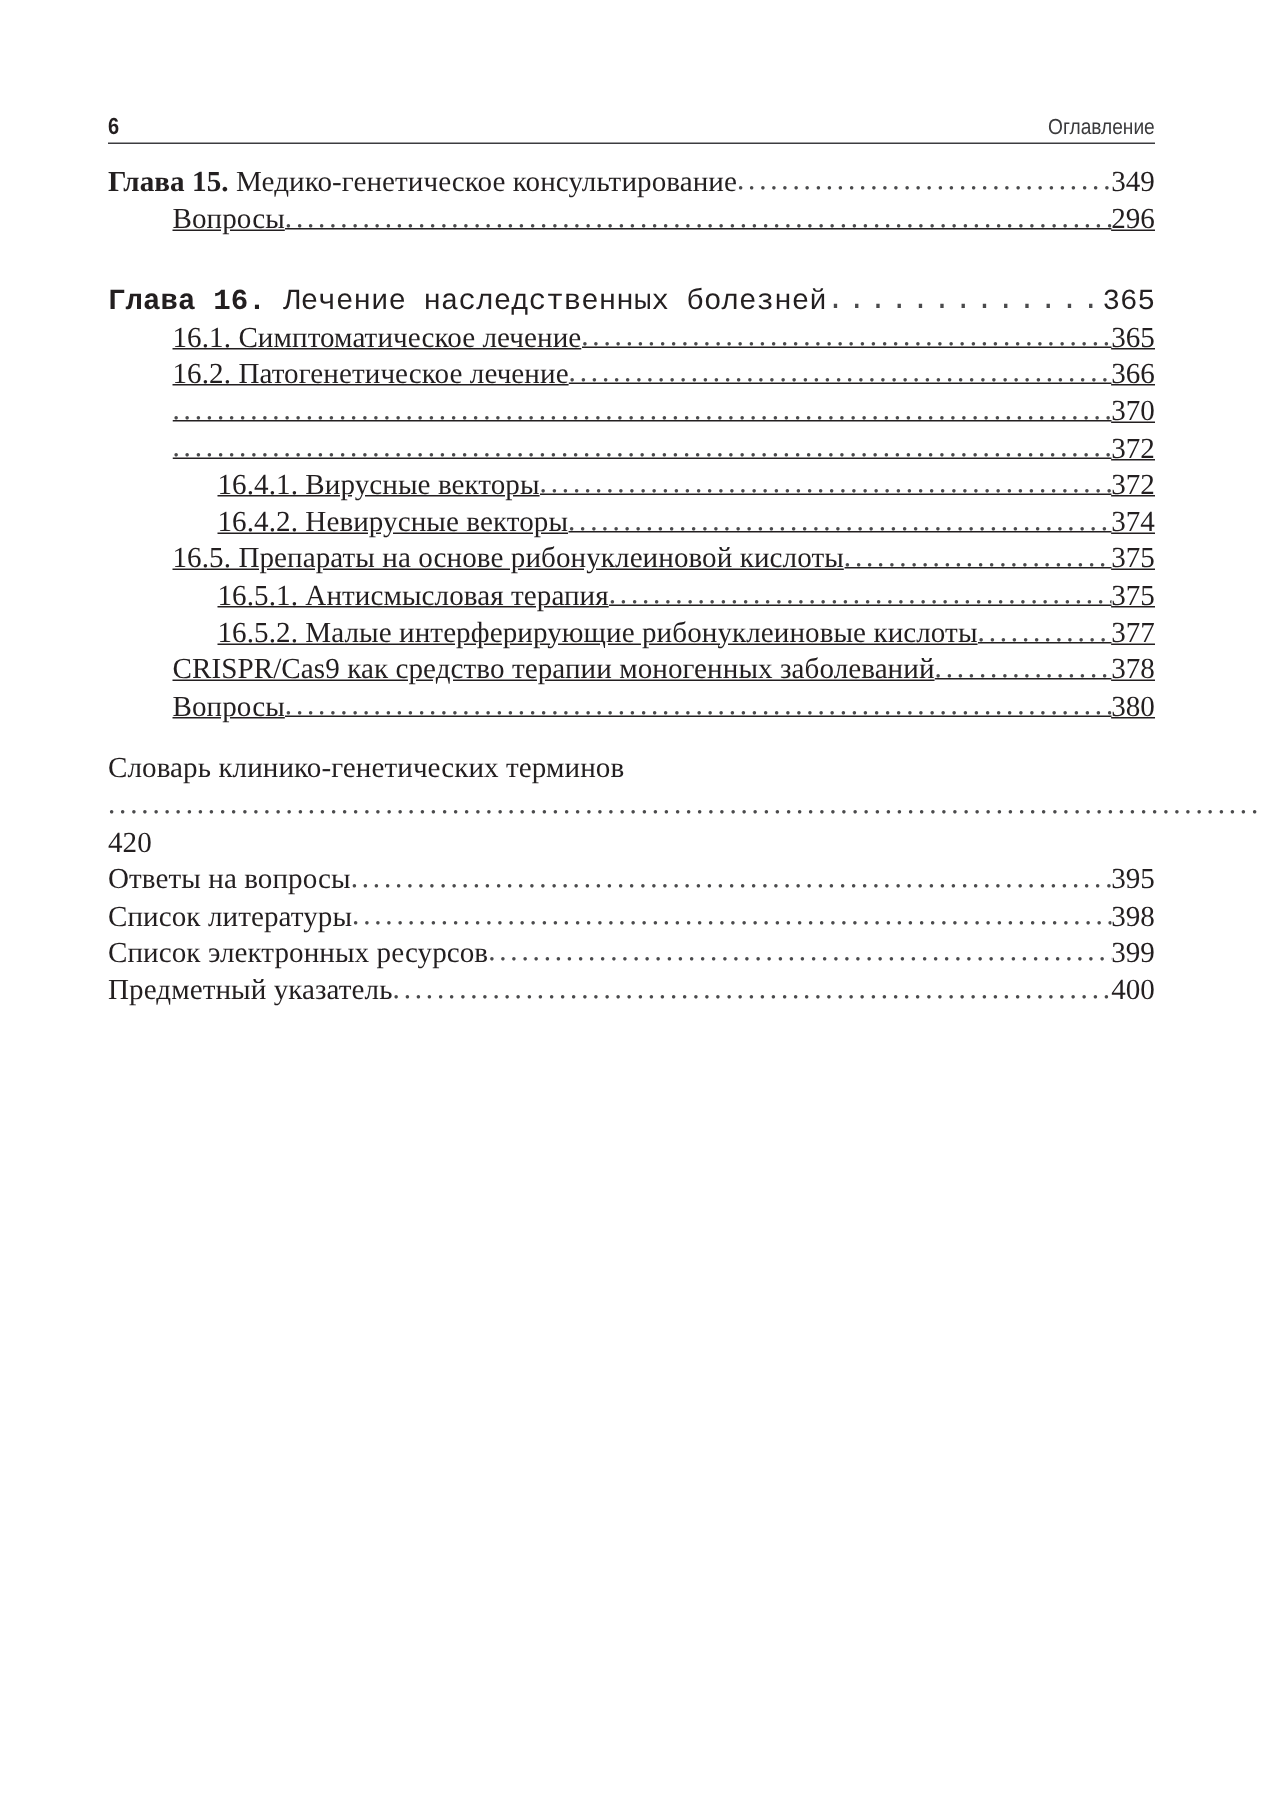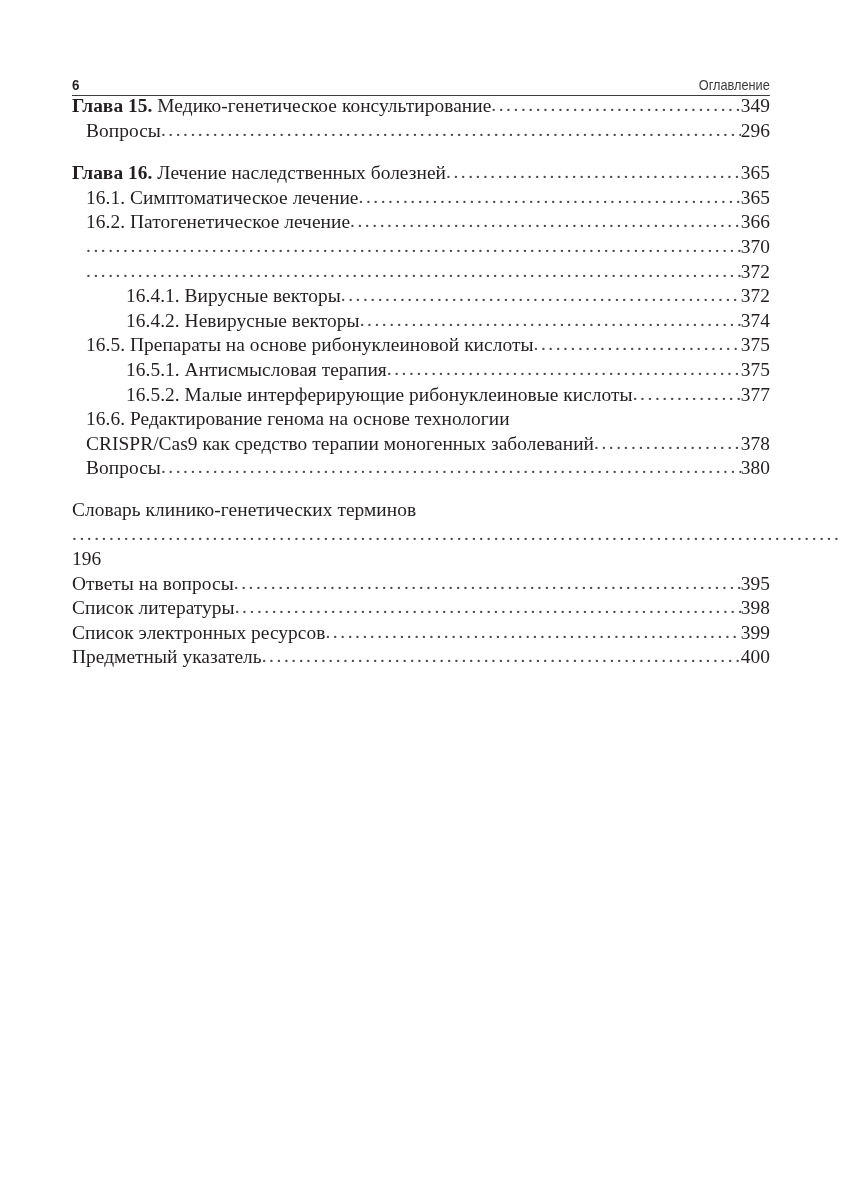--- a/index.html
+++ b/index.html
@@ -60,21 +60,21 @@
     top: 95px;
     width: 698px;
     height: 0;
     border-top: 1.8px solid #3c3c40;
   }
 
   
   .toc {
     position: absolute;
     left: 72px;
-    top: 94px;
+    top: 110px;
     width: 698px;
   }
 
   .entry {
     display: flex;
     align-items: baseline;
     font-size: 19.4px;
     line-height: 24.6px;
     white-space: nowrap;
     color: #231f20;
@@ -95,25 +95,25 @@
     transform: translateY(-1px);
   }
   .entry .page-no {
     flex: 0 0 auto;
     text-align: left;
     letter-spacing: 0.05px;
   }
 
   
   .lvl1 { margin-left: 0px; }
-  .lvl2 { margin-left: 14px; }
-  .lvl3 { margin-left: 54px; }
-
-  
-  .gap-before { margin-top: 18px; }
+  .lvl2 { margin-left: 43px; text-decoration: underline; }
+  .lvl3 { margin-left: 73px; text-decoration: underline; }
+
+  
+  .gap-before { margin-top: 30px; font-family: Liberation Mono, monospace; }
   .gap-before-lg { margin-top: 17px; flex-direction: column; }
 
   .chap-num { font-weight: bold; }
   .chap-title { font-weight: normal; }
 </style>
 </head>
 <body>
 
 <div class="page">
 
@@ -176,38 +176,34 @@
       <div class="entry lvl3">
         <span class="label">16.5.1. Антисмысловая терапия</span>
         <span class="leader">........................................................................................................................................................................................................</span>
         <span class="page-no">375</span>
       </div>
       <div class="entry lvl3">
         <span class="label">16.5.2. Малые интерферирующие рибонуклеиновые кислоты</span>
         <span class="leader">........................................................................................................................................................................................................</span>
         <span class="page-no">377</span>
       </div>
-      <div class="entry lvl2 no-leader">
-        <span class="label">16.6. Редактирование генома на основе технологии</span>
-        <span class="page-no"></span>
-      </div>
       <div class="entry lvl2">
         <span class="label">CRISPR/Cas9 как средство терапии моногенных заболеваний</span>
         <span class="leader">........................................................................................................................................................................................................</span>
         <span class="page-no">378</span>
       </div>
       <div class="entry lvl2">
         <span class="label">Вопросы</span>
         <span class="leader">........................................................................................................................................................................................................</span>
         <span class="page-no">380</span>
       </div>
       <div class="entry lvl1 gap-before-lg">
         <span class="label">Словарь клинико-генетических терминов</span>
         <span class="leader">........................................................................................................................................................................................................</span>
-        <span class="page-no">196</span>
+        <span class="page-no">420</span>
       </div>
       <div class="entry lvl1">
         <span class="label">Ответы на вопросы</span>
         <span class="leader">........................................................................................................................................................................................................</span>
         <span class="page-no">395</span>
       </div>
       <div class="entry lvl1">
         <span class="label">Список литературы</span>
         <span class="leader">........................................................................................................................................................................................................</span>
         <span class="page-no">398</span>

